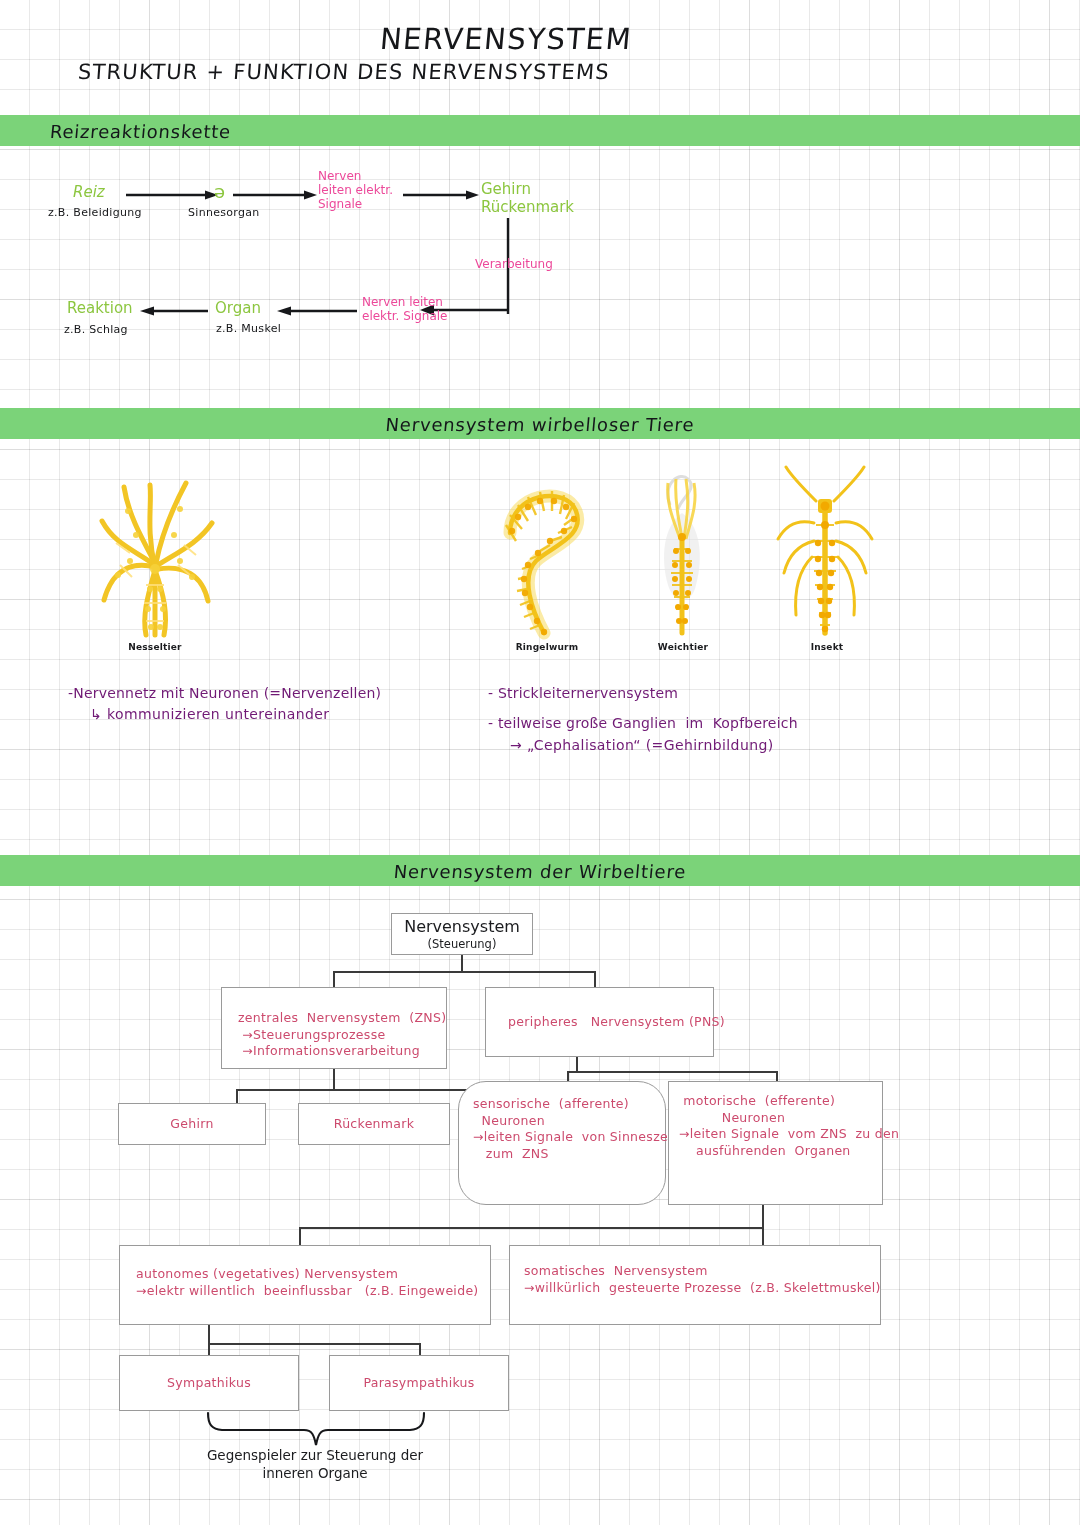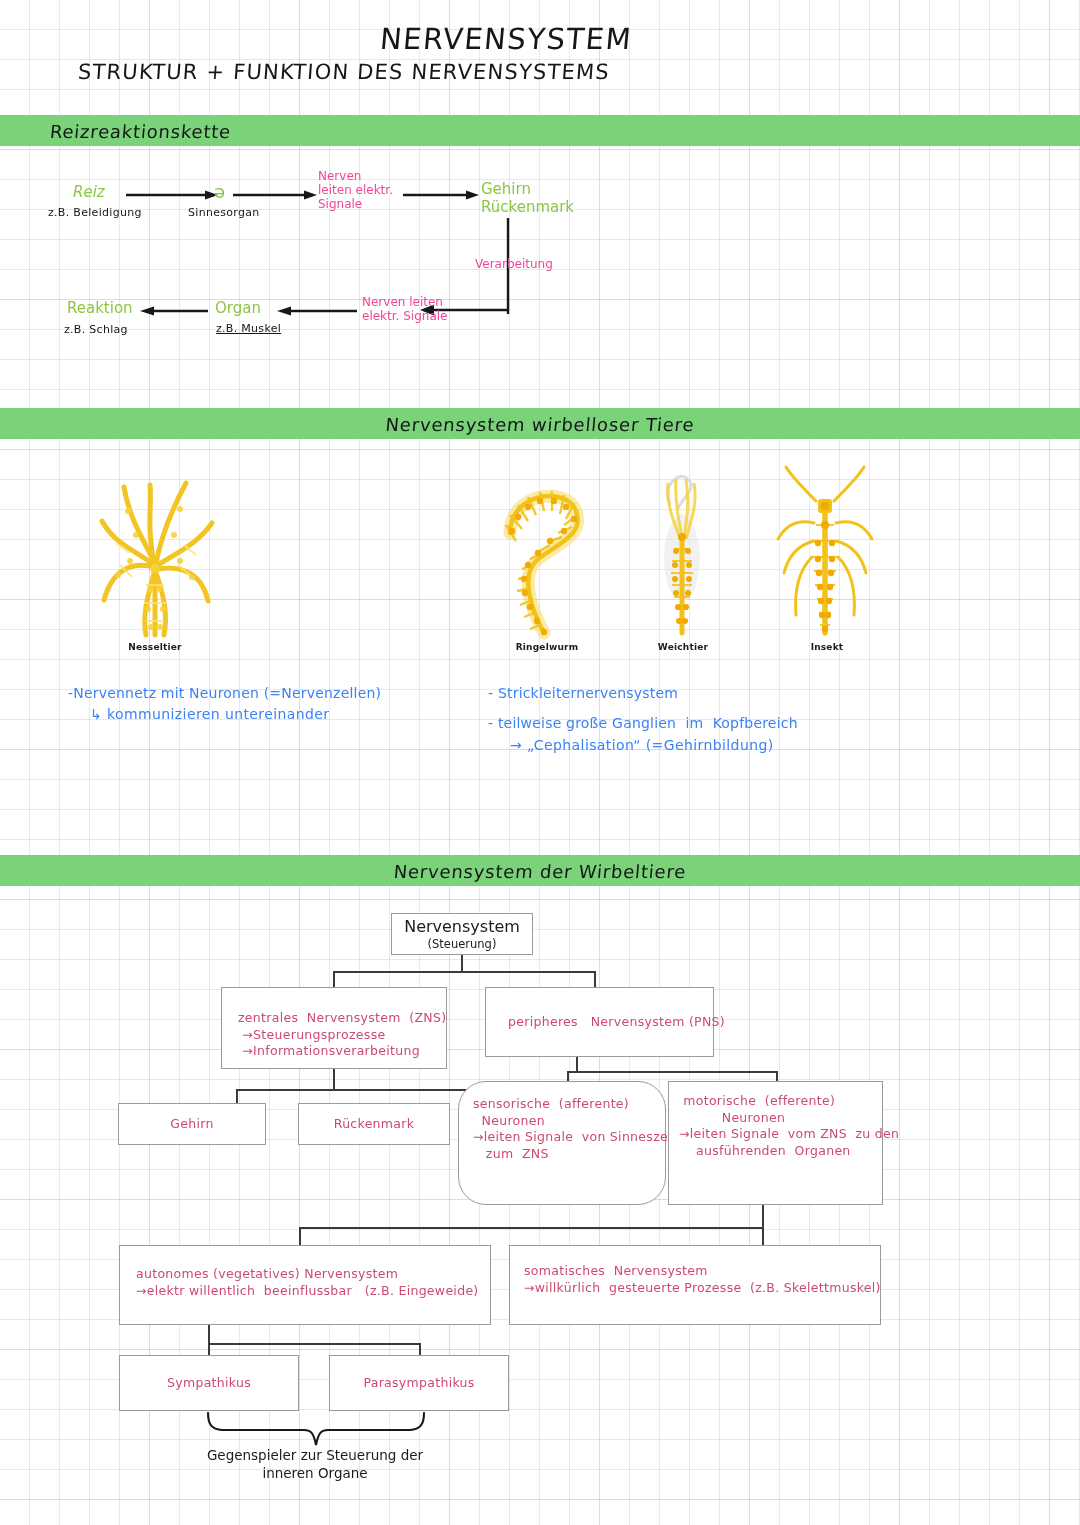--- a/index.html
+++ b/index.html
@@ -70,21 +70,21 @@
   
   #inverts{position:absolute;left:0;top:455px;width:1080px;height:215px;}
   .fig{position:absolute;text-align:center;}
   .fig .cap{
     font-size:9px;font-weight:bold;color:#1b1c1f;letter-spacing:.2px;
     margin-top:2px;
   }
   .fig svg{display:block;margin:0 auto;}
 
   
-  .bullets{position:absolute;font-size:14px;color:#3b82f6;line-height:1.1;}
+  .bullets{position:absolute;font-size:14px;color:#701a75;line-height:1.1;}
   .bullets .li{white-space:pre;margin-bottom:15px;letter-spacing:.2px;}
   .bullets .sub{margin-left:22px;margin-top:-9px;margin-bottom:15px;white-space:pre;}
 
   
   #tree{position:absolute;left:0;top:895px;width:1080px;height:600px;}
   .bx{
     position:absolute;border:1px solid #9a9a9a;background:#ffffff;
     box-sizing:border-box;
   }
   .bx .ptxt{
@@ -161,21 +161,21 @@
 
     <div class="fl fl-note" style="left:362px;top:136px;">Nerven leiten
 elektr. Signale</div>
 
     <svg class="fl" style="left:277px;top:145px;" width="80" height="12">
       <line x1="80" y1="6" x2="12" y2="6" stroke="#17181b" stroke-width="2.4"></line>
       <polygon points="0,6 14,1.5 14,10.5" fill="#17181b"></polygon>
     </svg>
 
     <div class="fl fl-title g" style="left:215px;top:140px;">Organ</div>
-    <div class="fl fl-sub" style="left:216px;top:162px;text-decoration:underline;">z.B. Muskel</div>
+    <div class="fl fl-sub" style="left:216px;top:162px;">z.B. Muskel</div>
 
     <svg class="fl" style="left:140px;top:145px;" width="68" height="12">
       <line x1="68" y1="6" x2="12" y2="6" stroke="#17181b" stroke-width="2.4"></line>
       <polygon points="0,6 14,1.5 14,10.5" fill="#17181b"></polygon>
     </svg>
 
     <div class="fl fl-title g" style="left:67px;top:140px;">Reaktion</div>
     <div class="fl fl-sub" style="left:64px;top:163px;">z.B. Schlag</div>
   </div>
 

